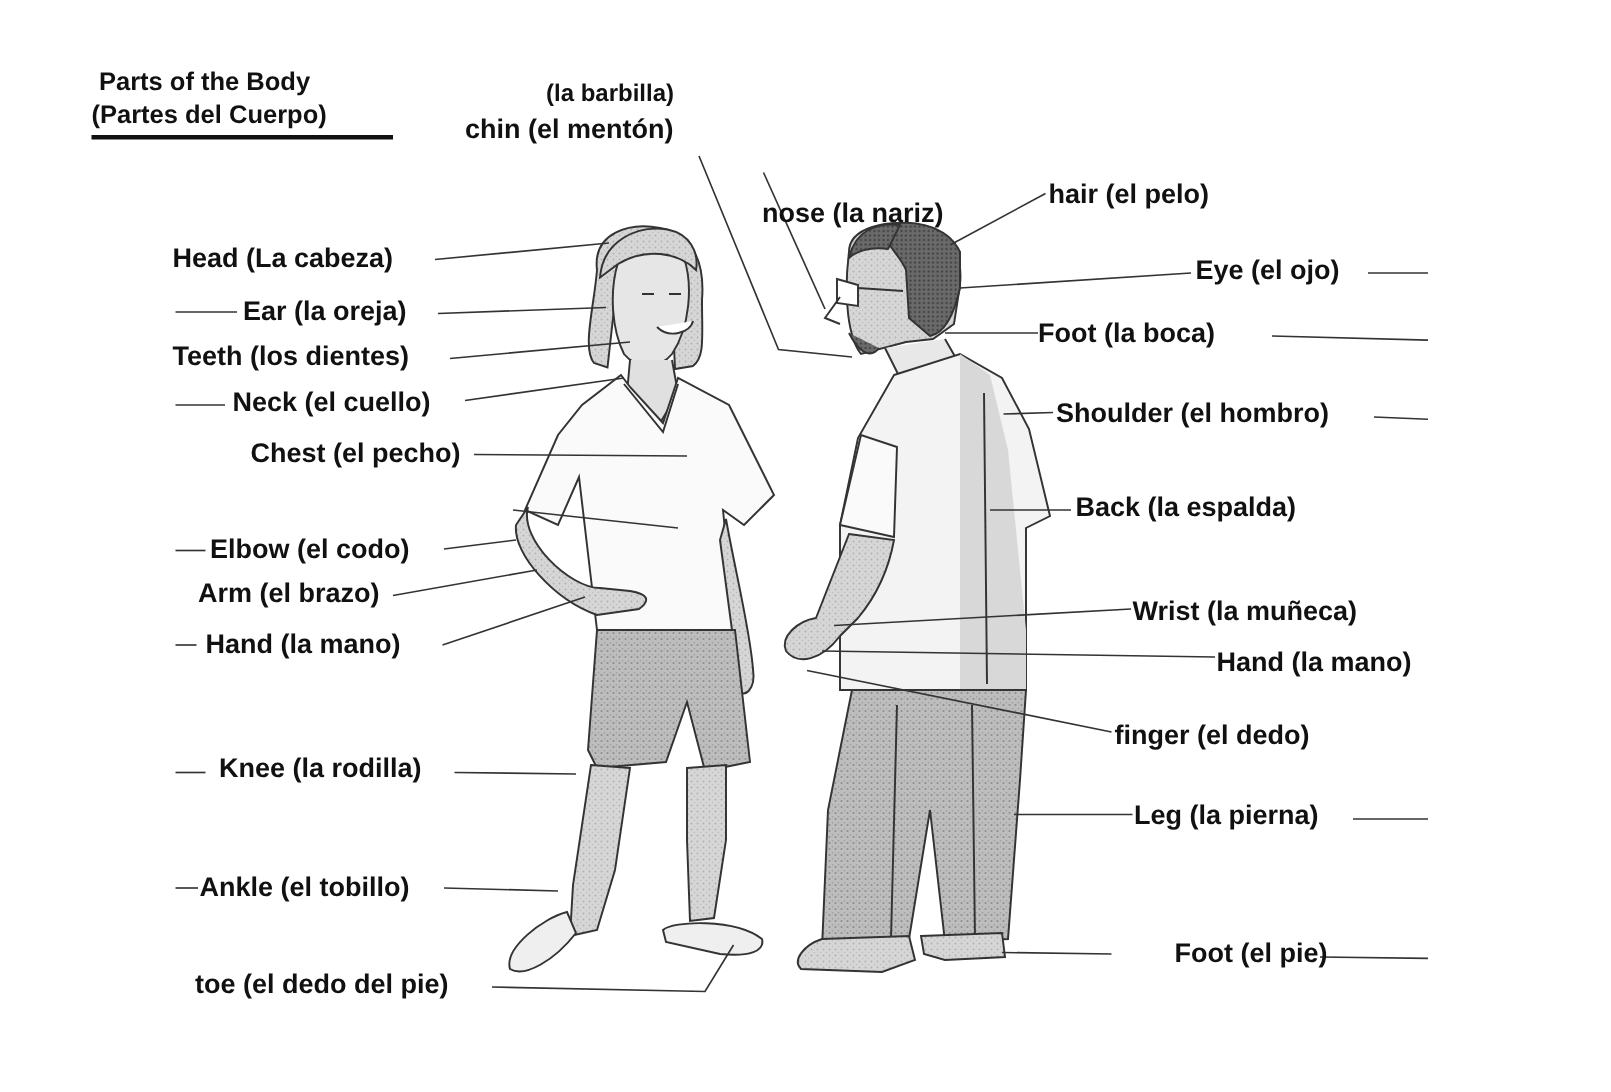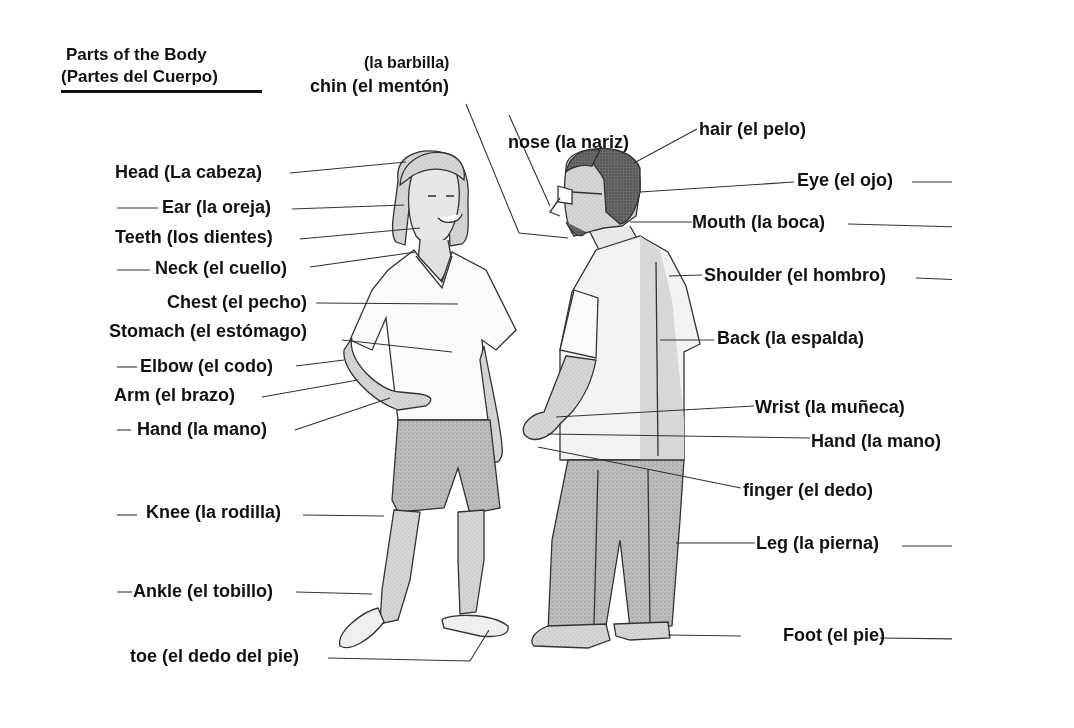--- a/index.html
+++ b/index.html
@@ -139,35 +139,34 @@
       <line x1="741" y1="636" x2="668" y2="635"></line>
       <line x1="880" y1="638" x2="960" y2="639"></line>
     </g>
   </svg>
 
   <div class="lbl" style="left:115px;top:162px;">Head (La cabeza)</div>
   <div class="lbl" style="left:162px;top:197px;">Ear (la oreja)</div>
   <div class="lbl" style="left:115px;top:227px;">Teeth (los dientes)</div>
   <div class="lbl" style="left:155px;top:258px;">Neck (el cuello)</div>
   <div class="lbl" style="left:143px;top:292px;margin-left:24px;">Chest (el pecho)</div>
-  <div class="lbl" style="left:109px;top:321px;">Stomach (el estómago)</div>
   <div class="lbl" style="left:140px;top:356px;">Elbow (el codo)</div>
-  <div class="lbl" style="left:114px;top:385px;text-align:right;">Arm (el brazo)</div>
+  <div class="lbl" style="left:132px;top:385px;text-align:right;">Arm (el brazo)</div>
   <div class="lbl" style="left:137px;top:419px;">Hand (la mano)</div>
   <div class="lbl" style="left:146px;top:502px;">Knee (la rodilla)</div>
   <div class="lbl" style="left:133px;top:581px;">Ankle (el tobillo)</div>
   <div class="lbl" style="left:130px;top:646px;">toe (el dedo del pie)</div>
 
   <div class="lbl" style="left:364px;top:53px;font-size:16px;">(la barbilla)</div>
   <div class="lbl" style="left:310px;top:76px;">chin (el mentón)</div>
   <div class="lbl" style="left:508px;top:96px;margin-top:36px;">nose (la nariz)</div>
 
   <div class="lbl" style="left:699px;top:119px;">hair (el pelo)</div>
   <div class="lbl" style="left:797px;top:170px;">Eye (el ojo)</div>
-  <div class="lbl" style="left:692px;top:212px;">Mouth (la boca)</div>
+  <div class="lbl" style="left:692px;top:212px;">Foot (la boca)</div>
   <div class="lbl" style="left:704px;top:265px;">Shoulder (el hombro)</div>
   <div class="lbl" style="left:717px;top:328px;">Back (la espalda)</div>
   <div class="lbl" style="left:755px;top:397px;">Wrist (la muñeca)</div>
   <div class="lbl" style="left:811px;top:431px;">Hand (la mano)</div>
   <div class="lbl" style="left:743px;top:480px;">finger (el dedo)</div>
   <div class="lbl" style="left:756px;top:533px;">Leg (la pierna)</div>
   <div class="lbl" style="left:742px;top:625px;margin-left:41px;">Foot (el pie)</div>
 
 </div>
 

